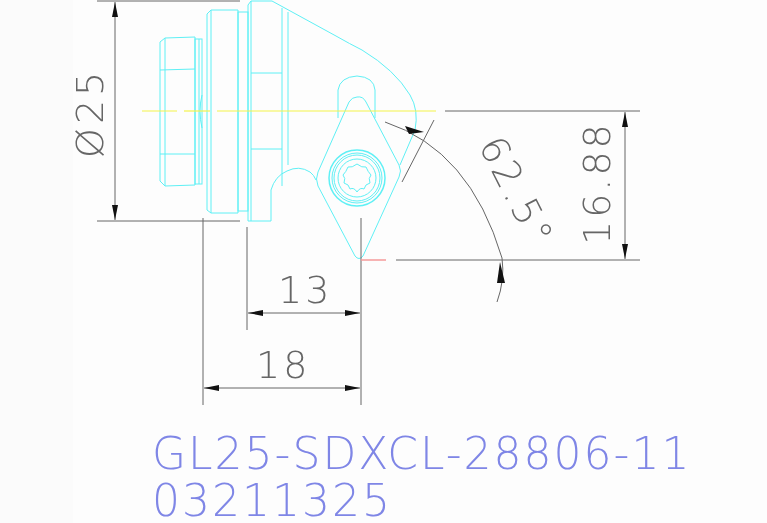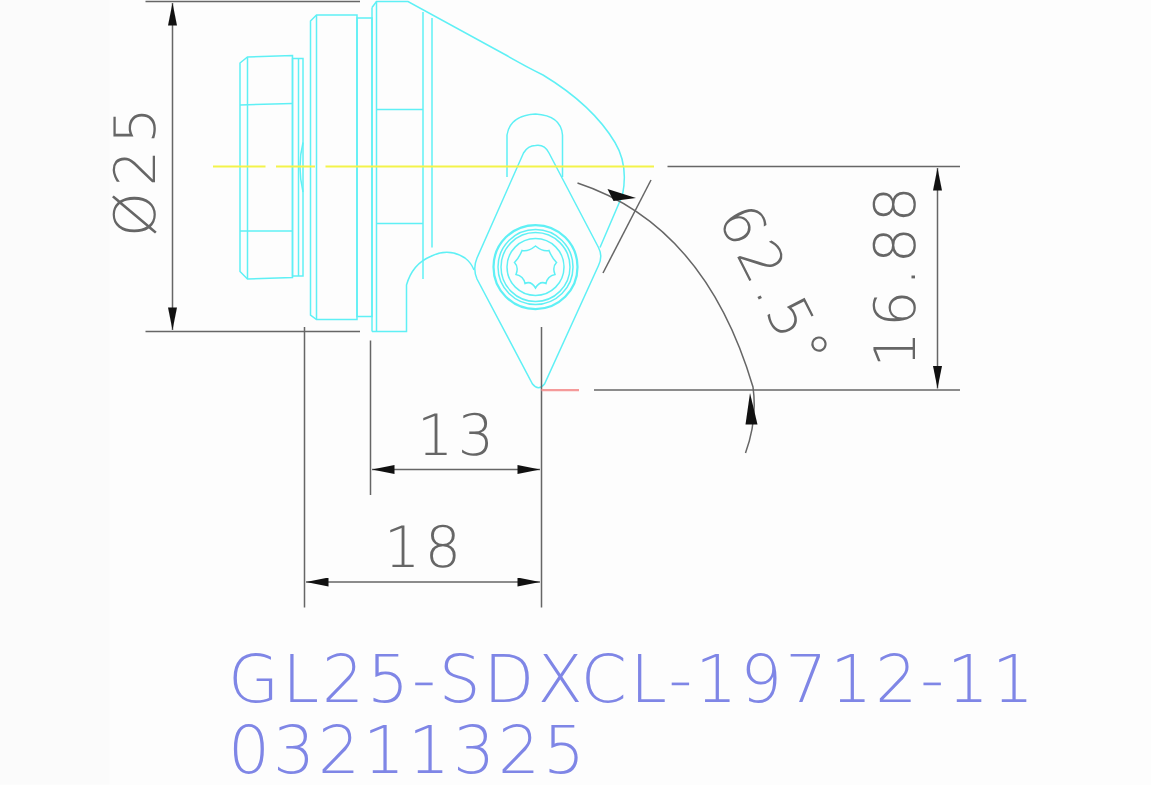--- a/index.html
+++ b/index.html
@@ -96,14 +96,14 @@
   </g>
   <line x1="361" y1="260" x2="386" y2="260" stroke="#f59a9a" stroke-width="1.5"></line>
 
   <text class="cad-text" x="0" y="0" transform="translate(103,158) rotate(-90)" fill="#666" font-size="38" font-weight="200" letter-spacing="4">Ø25</text>
   <text class="cad-text" x="0" y="0" transform="translate(610,245) rotate(-90)" fill="#666" font-size="38" font-weight="200" letter-spacing="3">16.88</text>
   <text class="cad-text" x="0" y="0" transform="translate(478,145) rotate(63)" fill="#666" font-size="38" font-weight="200" letter-spacing="3">62.5°</text>
   <text class="cad-text" x="278" y="303" fill="#666" font-size="38" font-weight="200" letter-spacing="3">13</text>
   <text class="cad-text" x="256" y="378" fill="#666" font-size="38" font-weight="200" letter-spacing="3">18</text>
 </svg>
 
-<div class="label-text" style="left:152px; top:428px; font-size:44px; width:540px; overflow:hidden;">GL25-SDXCL-19712-11</div>
+<div class="label-text" style="left:152px; top:428px; font-size:44px; width:540px; overflow:hidden;">GL25-SDXCL-28806-11</div>
 <div class="label-text" style="left:152px; top:475px; font-size:44px;">03211325</div>
 
 </body></html>

